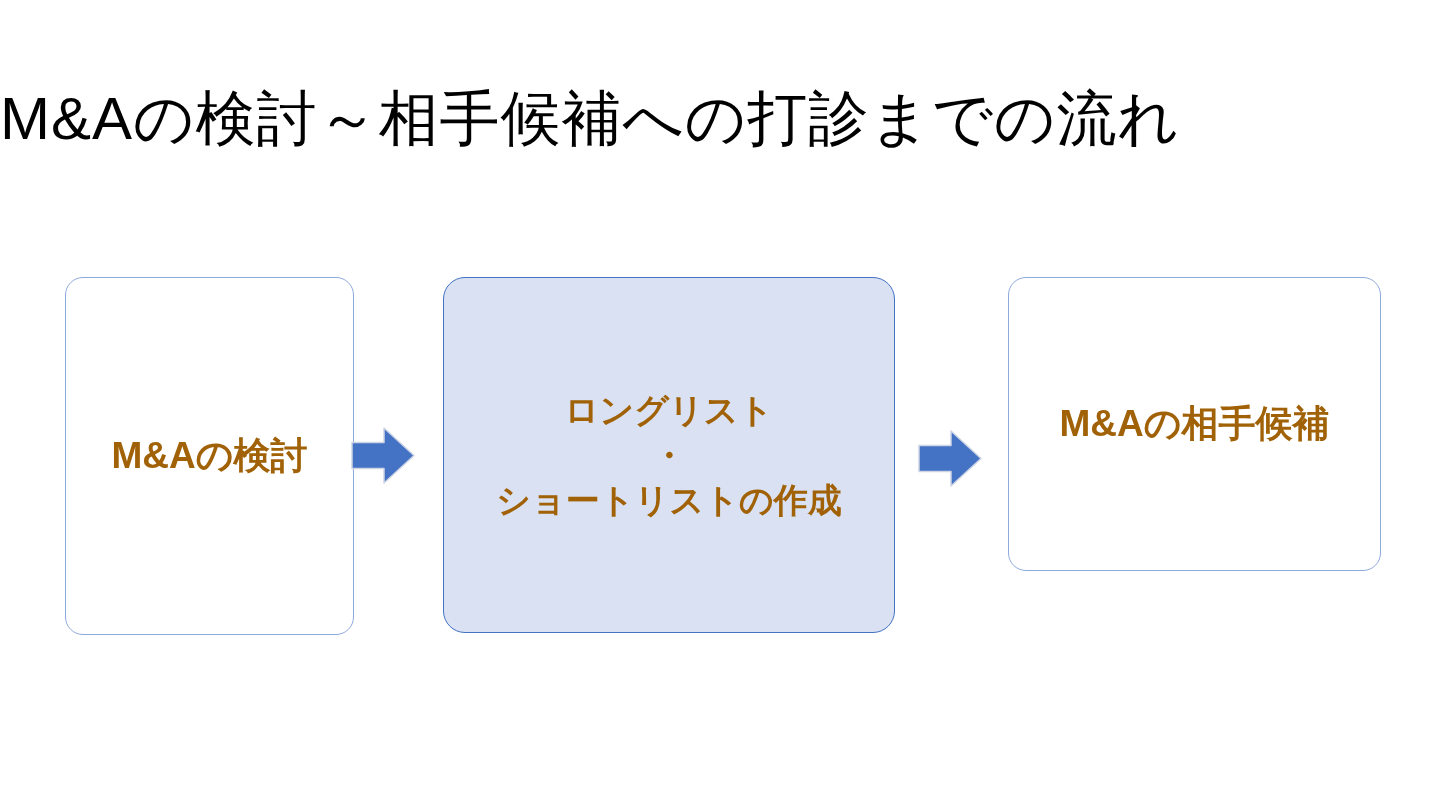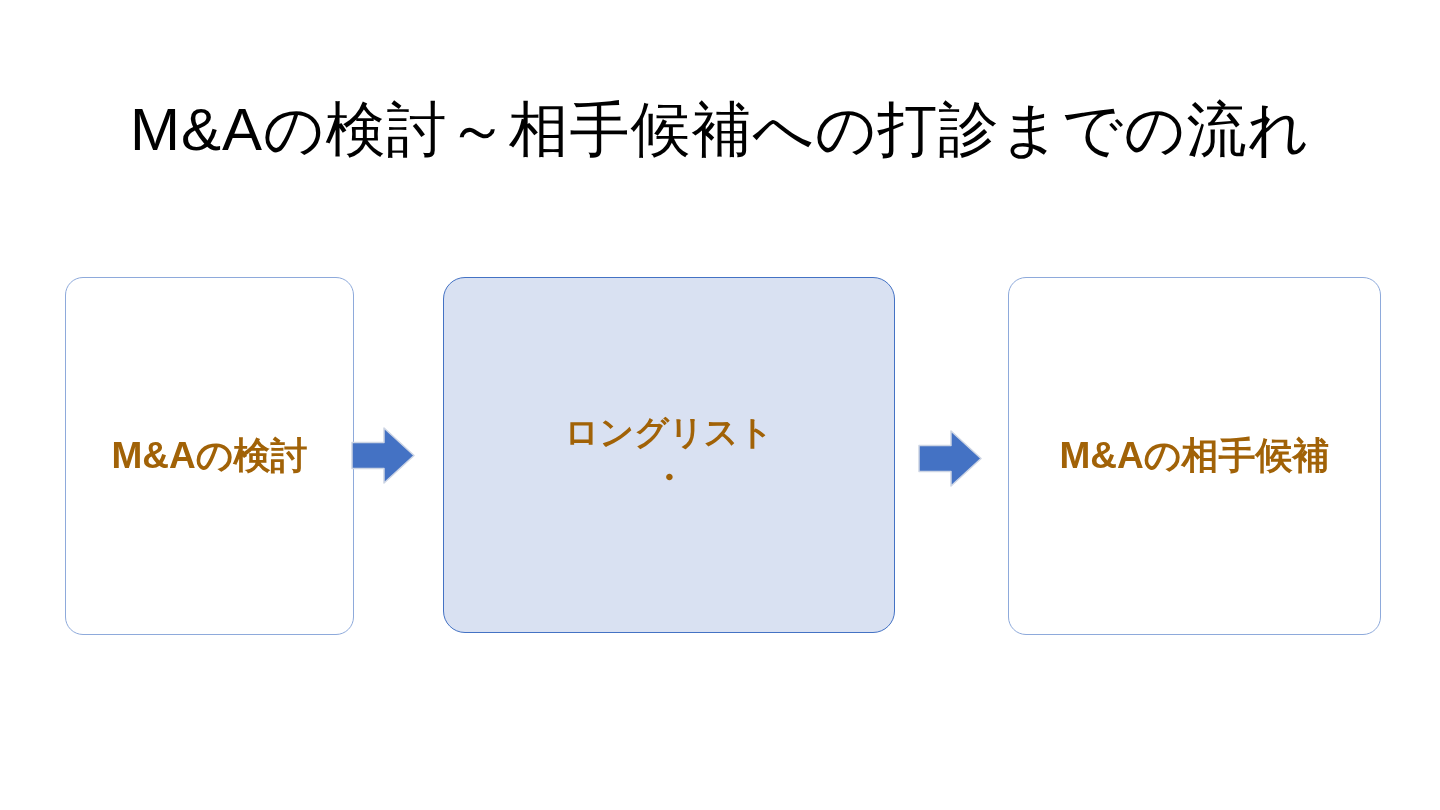--- a/index.html
+++ b/index.html
@@ -10,25 +10,24 @@
   }
   .slide {
     position: relative;
     width: 1440px;
     height: 810px;
     background: #ffffff;
     overflow: hidden;
   }
   .slide-title {
     position: absolute;
-    top: 95px;
+    top: 84px;
     left: 0;
     width: 1440px;
     margin: 0;
-    text-align: center;
     font-size: 60px;
     font-weight: 400;
     color: #000000;
     letter-spacing: 1px;
     line-height: 1.15;
   }
   .flow-box {
     position: absolute;
     box-sizing: border-box;
     display: flex;
@@ -59,21 +58,21 @@
     left: 443px;
     top: 277px;
     width: 452px;
     height: 356px;
     font-size: 34px;
   }
   .box-step-3 {
     left: 1008px;
     top: 277px;
     width: 373px;
-    height: 358px;
+    height: 294px;
     font-size: 37px;
   }
   .box-step-2 .box-line { line-height: 45px; }
   .box-step-3 .box-line { line-height: 56px; }
   .box-step-1 .box-line { line-height: 44px; }
   .flow-arrow {
     position: absolute;
     width: 64px;
     height: 57px;
   }
@@ -94,20 +93,21 @@
   </div>
 
   <svg class="flow-arrow flow-arrow-1" viewBox="0 0 64 57">
     <polygon points="1,15.5 33,15.5 33,1 63,28.5 33,56 33,41.5 1,41.5" fill="#4472C4" stroke="#CDD5E4" stroke-width="1.5" stroke-linejoin="round"></polygon>
   </svg>
 
   <div class="flow-box filled box-step-2">
     <div>
       <div class="box-line">ロングリスト</div>
       <div class="box-line">・</div>
+      <div class="box-line">ショートリストの作成</div>
     </div>
   </div>
 
   <svg class="flow-arrow flow-arrow-2" viewBox="0 0 64 57">
     <polygon points="1,15.5 33,15.5 33,1 63,28.5 33,56 33,41.5 1,41.5" fill="#4472C4" stroke="#CDD5E4" stroke-width="1.5" stroke-linejoin="round"></polygon>
   </svg>
 
   <div class="flow-box outline box-step-3">
     <div>
       <div class="box-line">M&amp;Aの相手候補</div>

